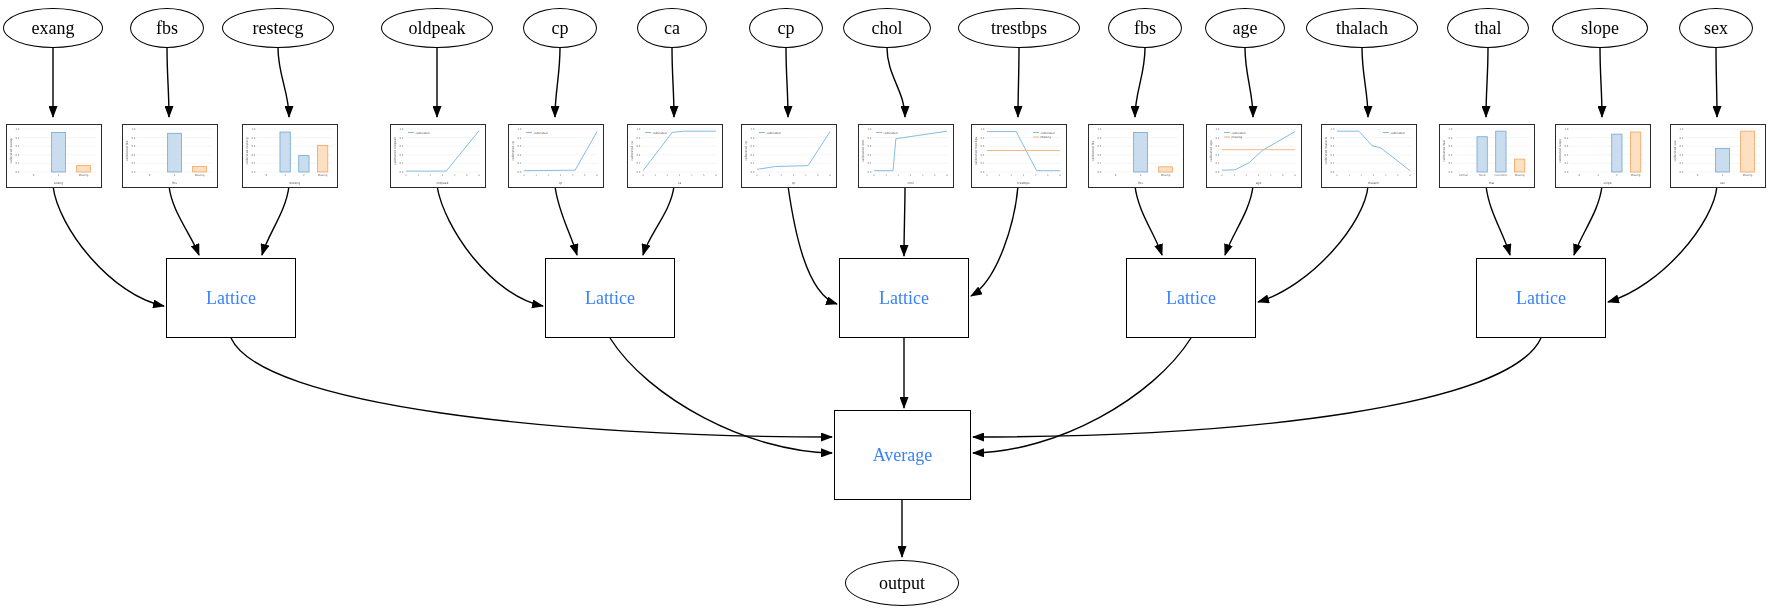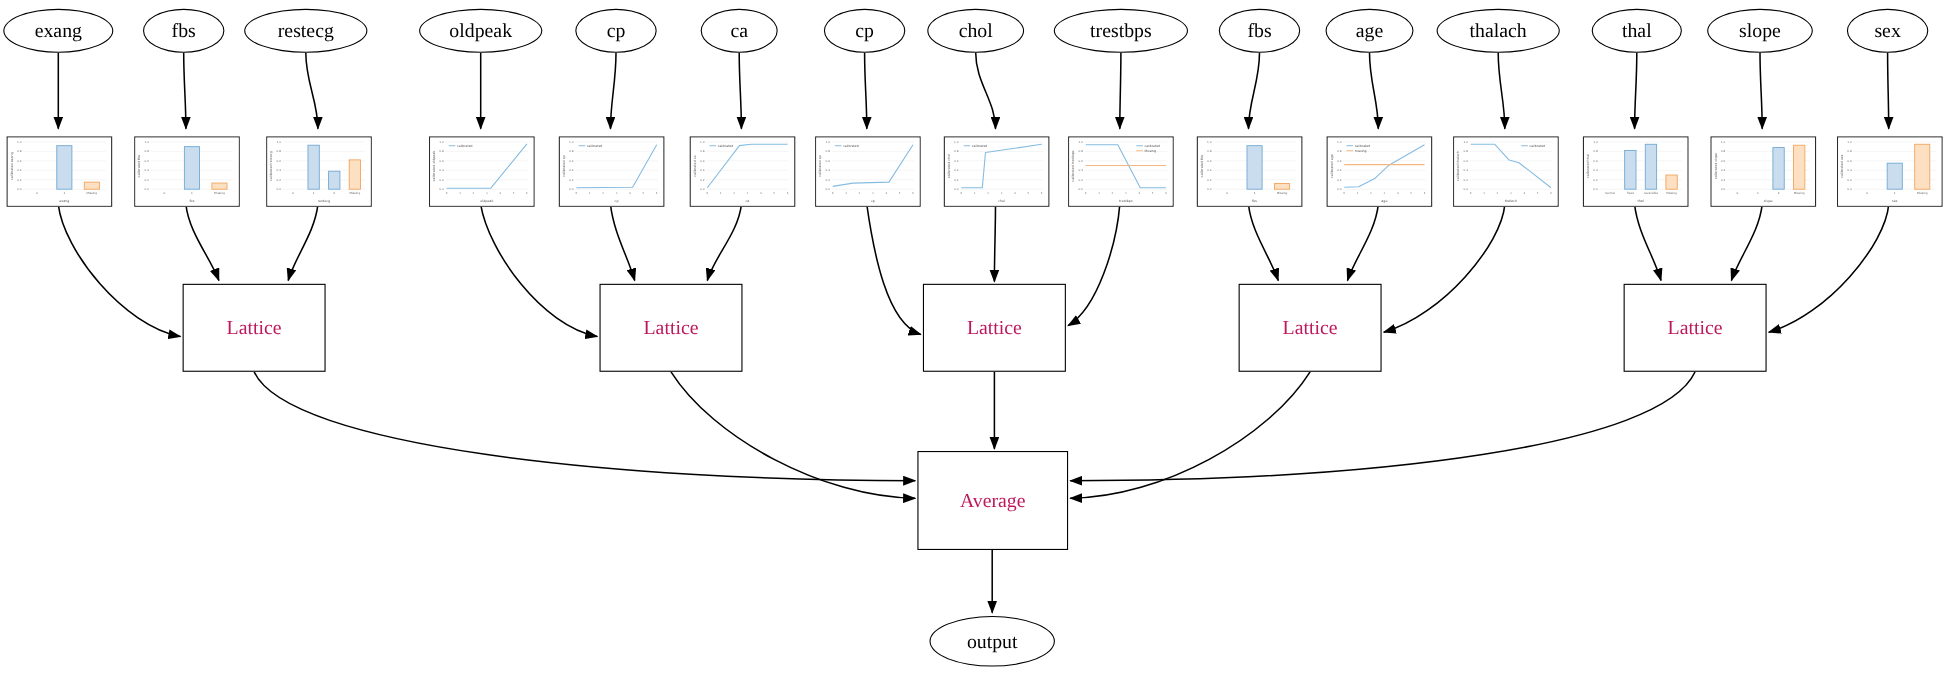--- a/index.html
+++ b/index.html
@@ -20,21 +20,21 @@
     background:#ffffff;
     display:flex;align-items:center;justify-content:center;
     font-size:18px;color:#000000;
     box-sizing:border-box;
   }
   .rect-node{
     position:absolute;
     border:1.5px solid #000000;
     background:#ffffff;
     display:flex;align-items:center;justify-content:center;
-    font-size:18px;color:#be185d;
+    font-size:18px;color:#3b82f6;
     box-sizing:border-box;
     font-family:Liberation Serif, serif;
   }
   .chart-thumb{
     position:absolute;
     width:94px;height:62px;
     border:1.8px solid #2b2b2b;
     background:#ffffff;
     box-sizing:content-box;
   }

